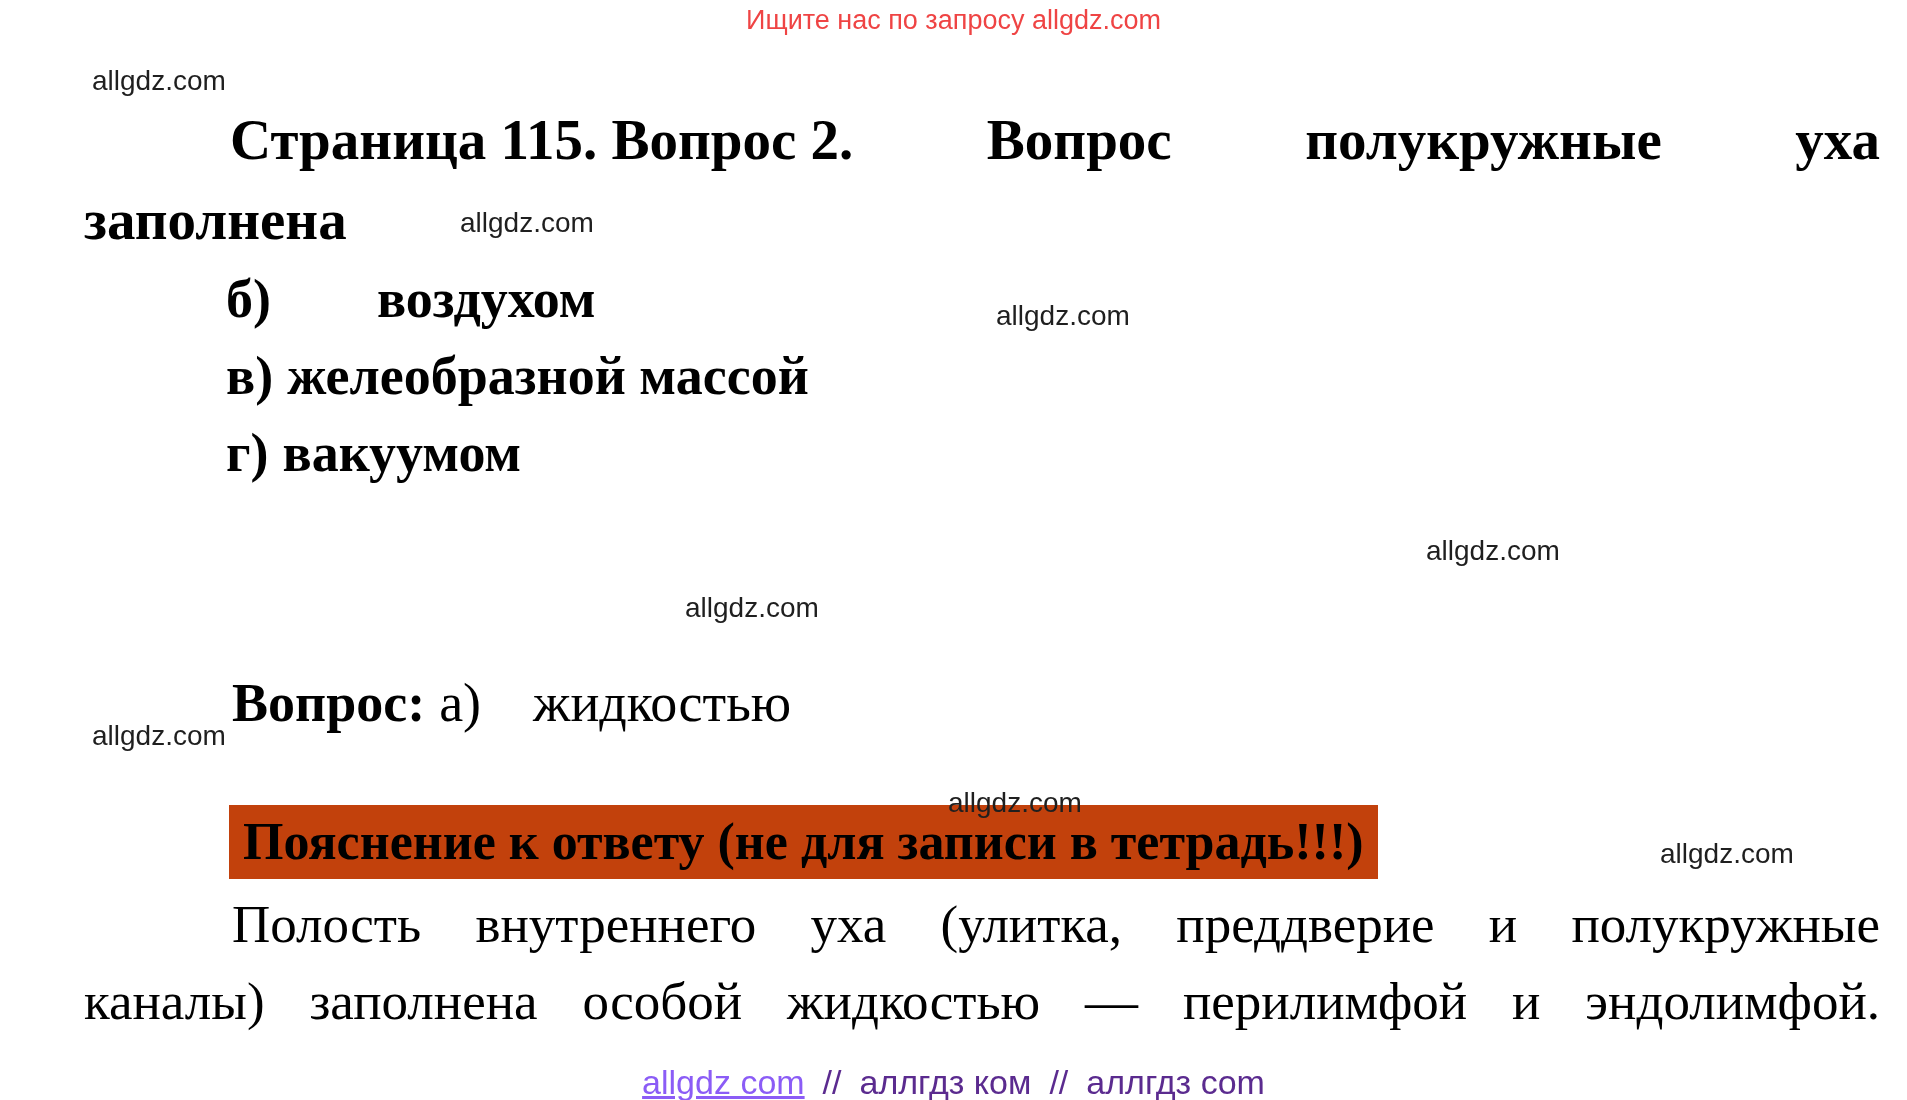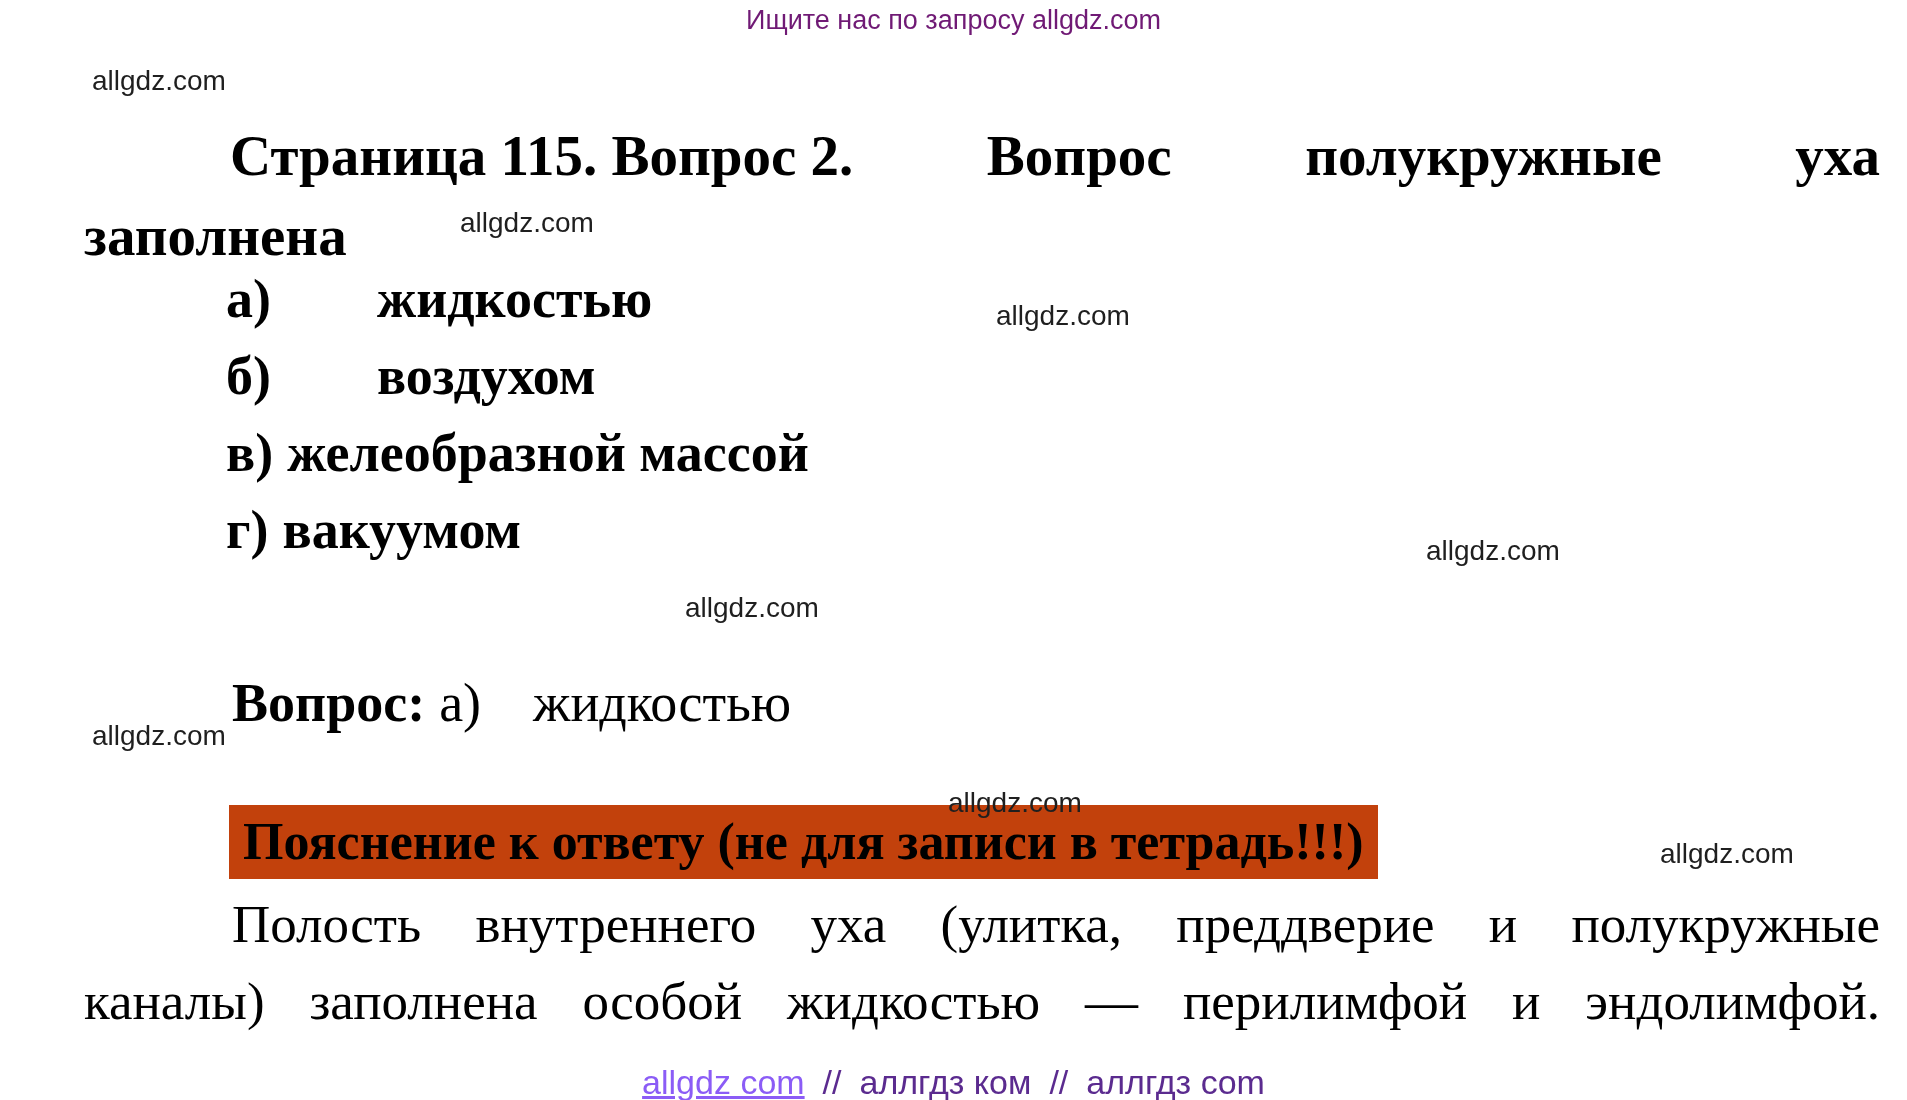--- a/index.html
+++ b/index.html
@@ -12,21 +12,21 @@
     font-family:"Liberation Serif", serif;
     color:#000000;
   }
 
   
   .promo {
     position:absolute; top:4px; left:0; width:100%;
     text-align:center;
     font-family:"Liberation Sans", sans-serif;
     font-size:27px; line-height:33px;
-    color:#701a75;
+    color:#ef4444;
   }
 
   
   .wm {
     position:absolute;
     font-family:"Liberation Sans", sans-serif;
     font-size:28px; line-height:33px;
     color:#1f1f1f;
     z-index:3;
     white-space:nowrap;
@@ -35,21 +35,21 @@
   .w2 { left:460px;  top:206px; }
   .w3 { left:996px;  top:299px; }
   .w4 { left:1426px; top:534px; }
   .w5 { left:685px;  top:591px; }
   .w6 { left:92px;   top:719px; }
   .w7 { left:948px;  top:786px; }
   .w8 { left:1660px; top:837px; }
 
   
   .heading {
-    position:absolute; left:84px; top:116px; width:1796px;
+    position:absolute; left:84px; top:100px; width:1796px;
     font-weight:bold; font-size:57px; line-height:80px;
   }
   .h-line1 {
     display:flex; justify-content:space-between;
     padding-left:146px;
     white-space:nowrap;
   }
   .h-line2 { display:block; }
 
   
@@ -131,23 +131,20 @@
       <span>Страница 115. Вопрос 2.</span>
       <span>Вопрос</span>
       <span>полукружные</span>
       <span>уха</span>
     </div>
     <div class="h-line2">заполнена</div>
   </div>
 
   <div class="options">
     <div class="option tabbed">
-      <span>а)</span><span class="gap"></span><span>жидкостью</span>
-    </div>
-    <div class="option tabbed">
       <span>б)</span><span class="gap"></span><span>воздухом</span>
     </div>
     <div class="option">
       <span>в)</span><span class="gap"></span><span>желеобразной массой</span>
     </div>
     <div class="option">
       <span>г)</span><span class="gap"></span><span>вакуумом</span>
     </div>
   </div>
 

